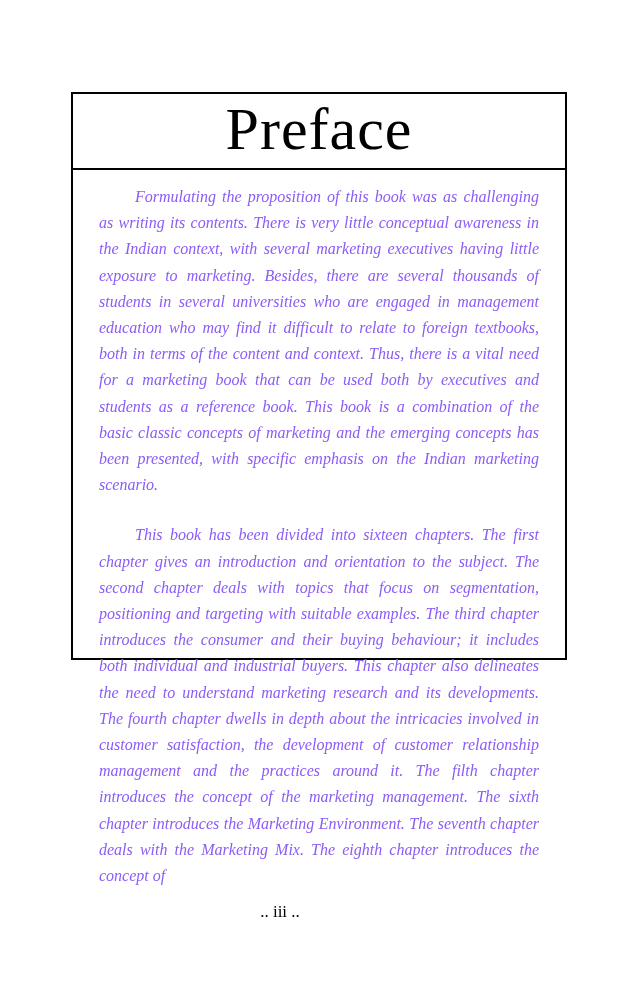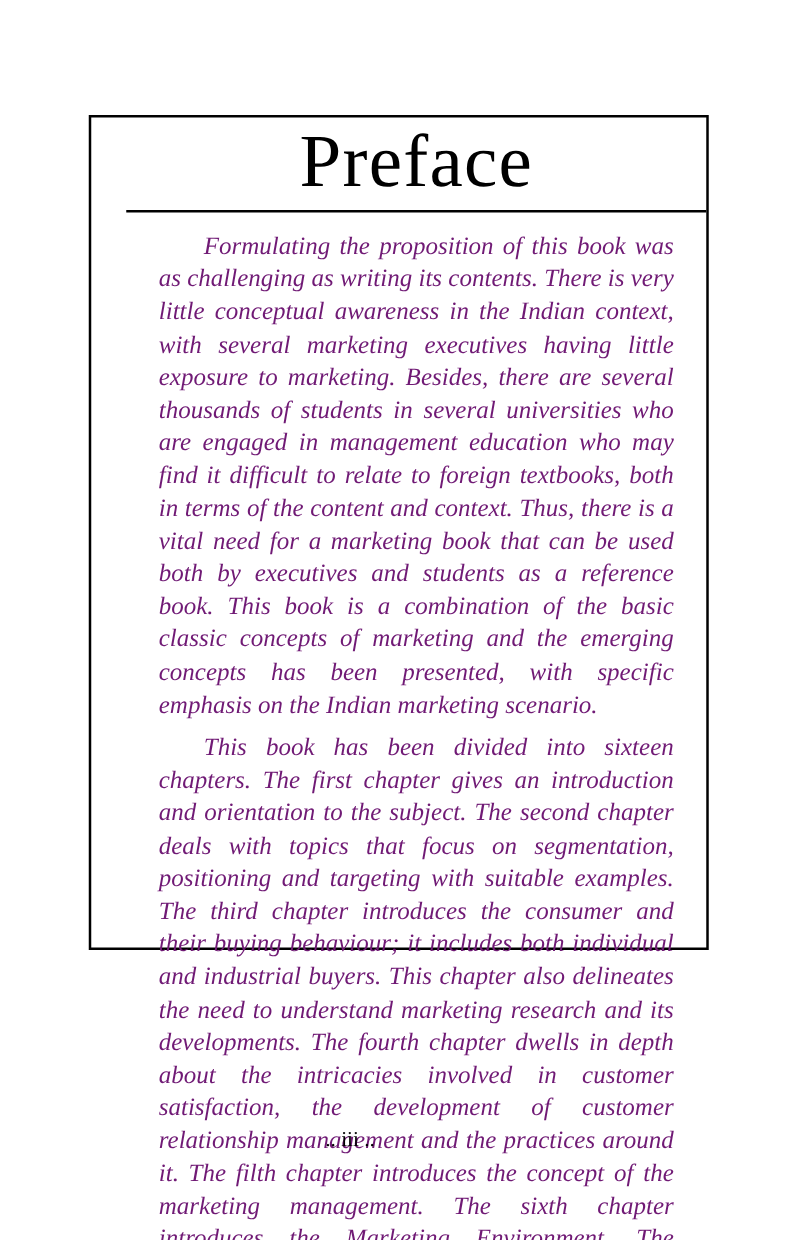--- a/index.html
+++ b/index.html
@@ -15,24 +15,23 @@
     position: relative;
     width: 638px;
     height: 992px;
     background: #ffffff;
   }
   .frame {
     position: absolute;
     left: 71px;
     top: 92px;
     width: 496px;
-    height: 668px;
+    height: 568px;
     border: 2px solid #000000;
     background: #ffffff;
-    padding-left: 28px;
   }
   .title-block {
     width: 100%;
     border-bottom: 2px solid #000000;
     text-align: center;
     padding: 2px 0 6px 0;
   }
   .title {
     font-family: "Liberation Serif", serif;
     font-size: 60px;
@@ -40,28 +39,28 @@
     letter-spacing: 1px;
     line-height: 1.1;
     color: #000000;
   }
   .body-text {
     padding: 14px 26px 0 26px;
   }
   .body-text p {
     font-family: "Liberation Serif", serif;
     font-style: italic;
-    font-size: 20px;
+    font-size: 16px;
     line-height: 26.2px;
     text-align: justify;
     text-indent: 36px;
-    color: #701a75;
+    color: #8b5cf6;
   }
   .body-text p + p {
-    margin-top: 8px;
+    margin-top: 24px;
   }
   .page-number {
     position: absolute;
     left: 0;
     top: 902px;
     width: 560px;
     text-align: center;
     font-family: "Liberation Serif", serif;
     font-size: 17px;
     color: #000000;

